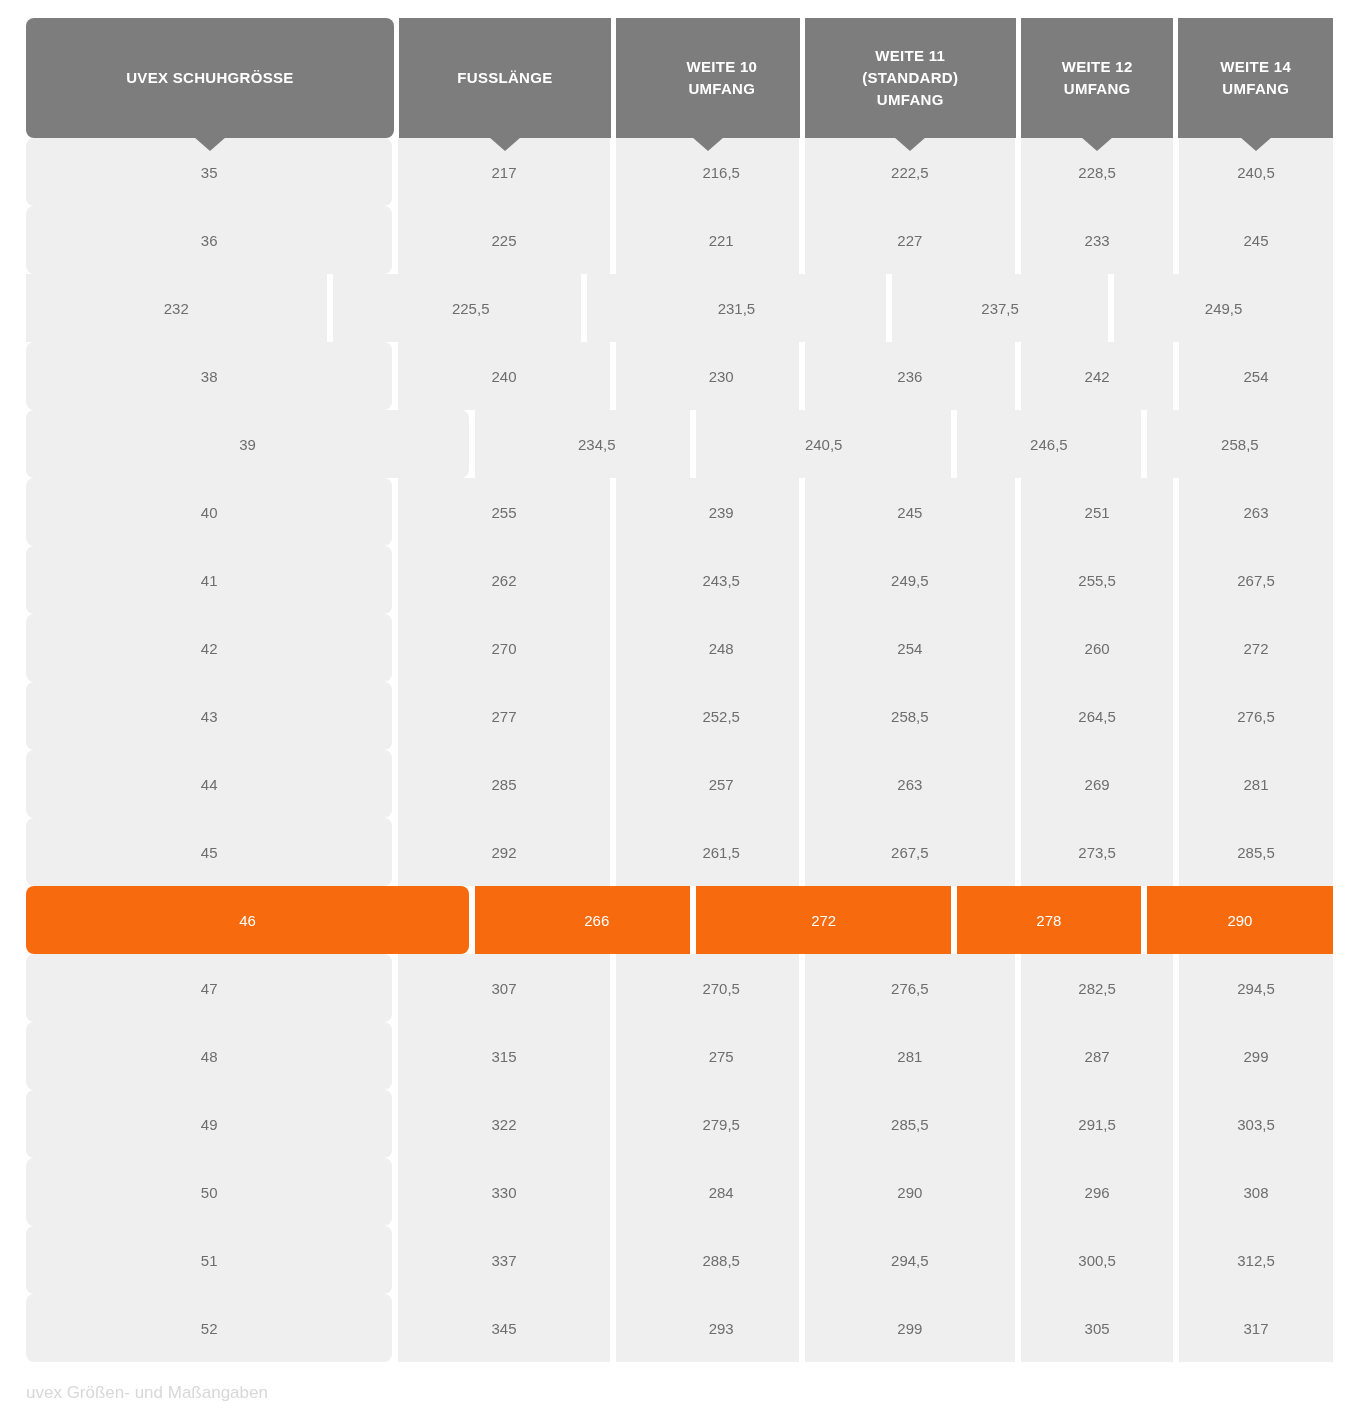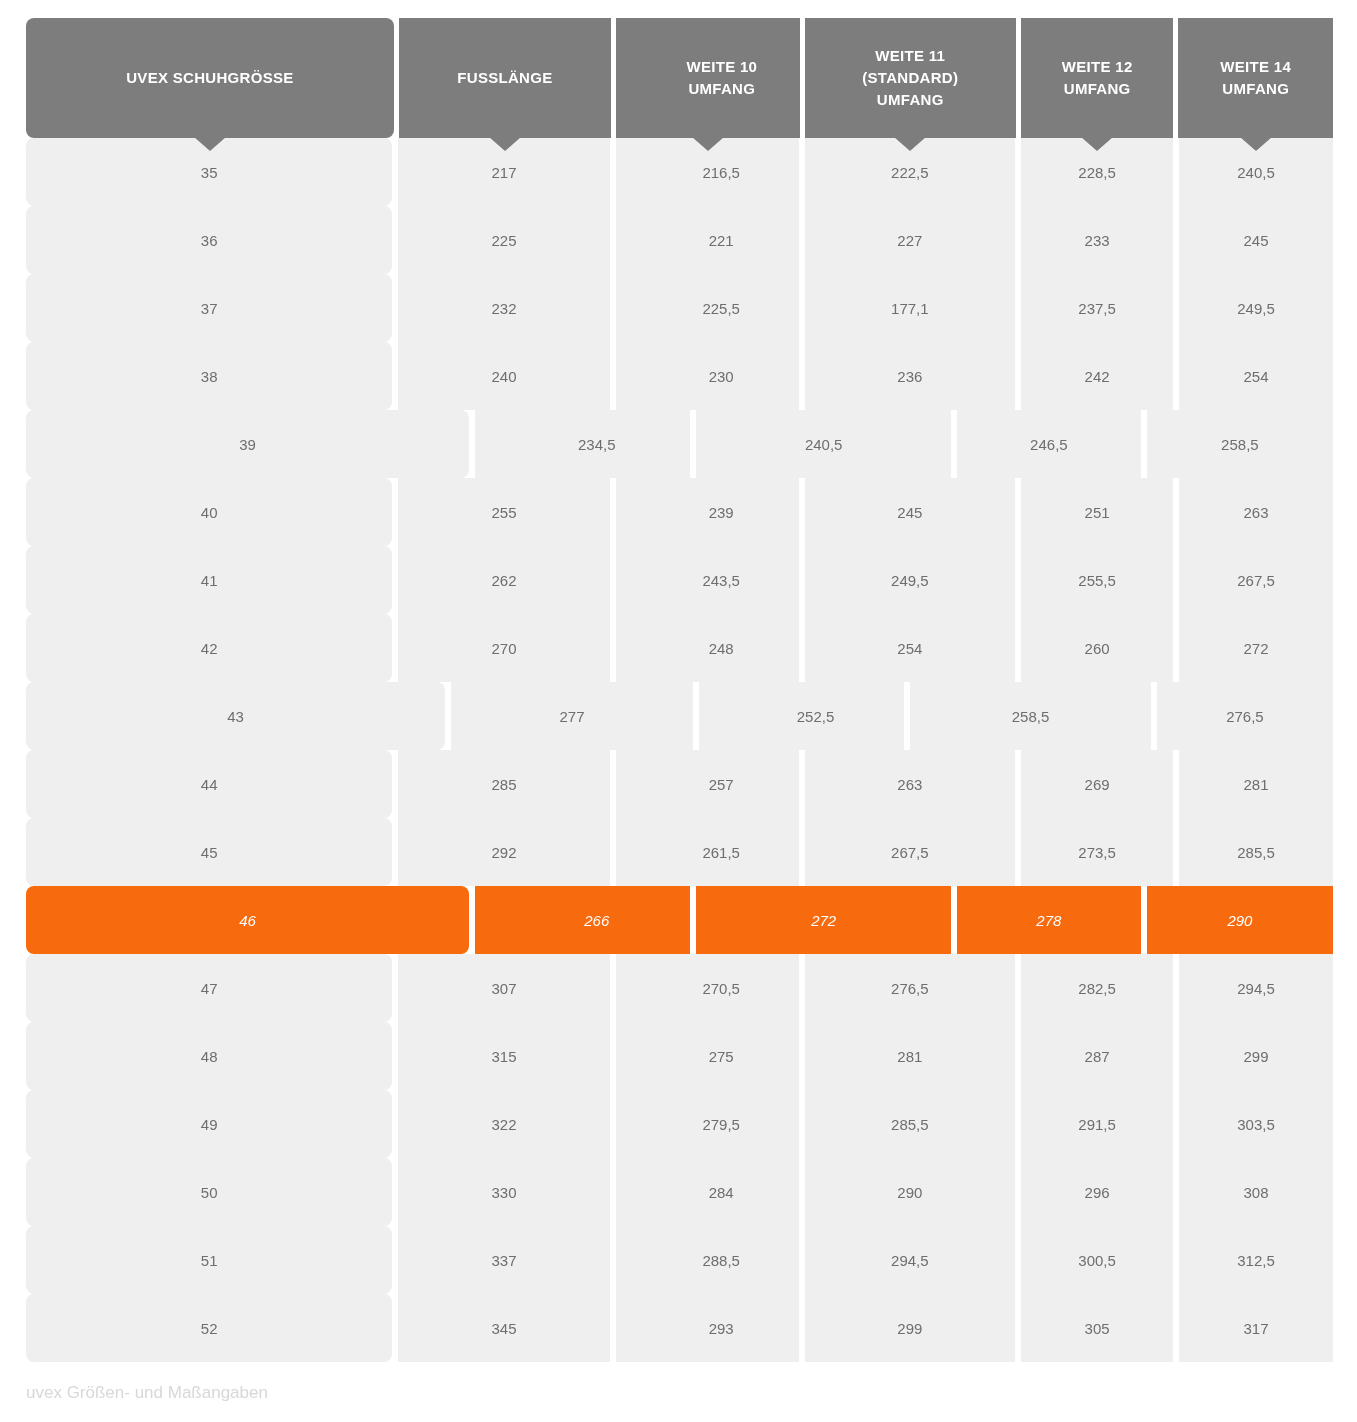--- a/index.html
+++ b/index.html
@@ -63,21 +63,20 @@
     background: var(--row-bg, #f0efef);
     color: var(--row-text, #6e6e6e);
     font-size: 15px;
     display: flex;
     align-items: center;
     justify-content: center;
   }
   .trow.highlight .cell {
     background: var(--highlight-bg, #f76b0e);
     color: var(--highlight-text, #ffffff);
-    font-style: italic;
   }
   
   .col1 { flex: 376 1 0; border-radius: 8px; }
   .col2 { flex: 217 1 0; align-items: center; }
   .col3 { flex: 159 1 0; padding-left: 28px; }
   .col4 { flex: 216 1 0; }
   .col5 { flex: 156 1 0; }
   .col6 { flex: 158 1 0; }
   .caption {
     margin-top: 21px;
@@ -133,24 +132,23 @@
       </div>
       <div class="trow">
         <div class="cell col1">36</div>
         <div class="cell col2">225</div>
         <div class="cell col3">221</div>
         <div class="cell col4">227</div>
         <div class="cell col5">233</div>
         <div class="cell col6">245</div>
       </div>
       <div class="trow">
-        <div class="cell col1">37</div>
         <div class="cell col2">232</div>
         <div class="cell col3">225,5</div>
-        <div class="cell col4">177,1</div>
+        <div class="cell col4">231,5</div>
         <div class="cell col5">237,5</div>
         <div class="cell col6">249,5</div>
       </div>
       <div class="trow">
         <div class="cell col1">38</div>
         <div class="cell col2">240</div>
         <div class="cell col3">230</div>
         <div class="cell col4">236</div>
         <div class="cell col5">242</div>
         <div class="cell col6">254</div>
@@ -184,20 +182,21 @@
         <div class="cell col3">248</div>
         <div class="cell col4">254</div>
         <div class="cell col5">260</div>
         <div class="cell col6">272</div>
       </div>
       <div class="trow">
         <div class="cell col1">43</div>
         <div class="cell col2">277</div>
         <div class="cell col3">252,5</div>
         <div class="cell col4">258,5</div>
+        <div class="cell col5">264,5</div>
         <div class="cell col6">276,5</div>
       </div>
       <div class="trow">
         <div class="cell col1">44</div>
         <div class="cell col2">285</div>
         <div class="cell col3">257</div>
         <div class="cell col4">263</div>
         <div class="cell col5">269</div>
         <div class="cell col6">281</div>
       </div>

